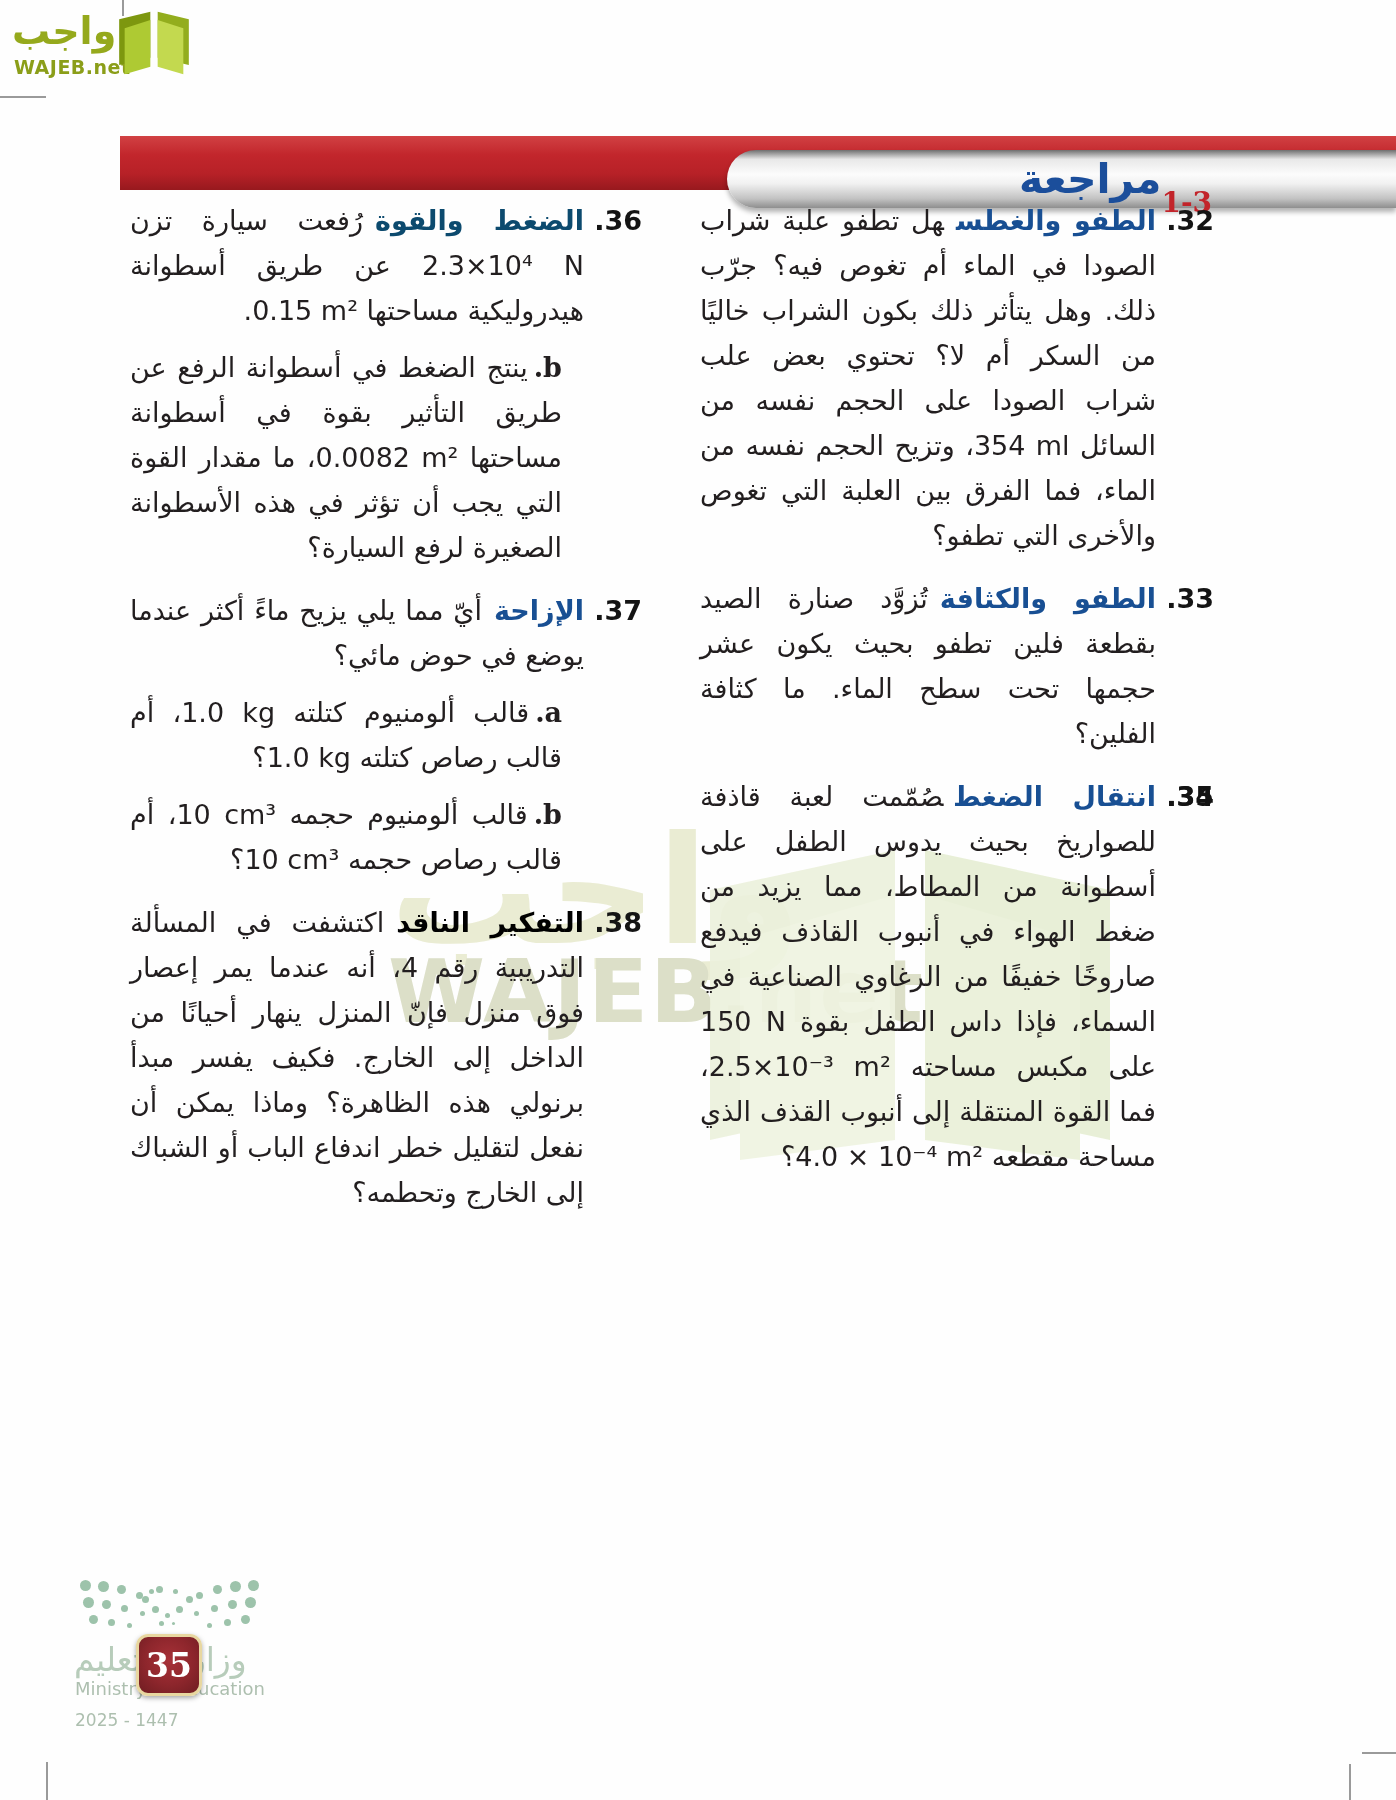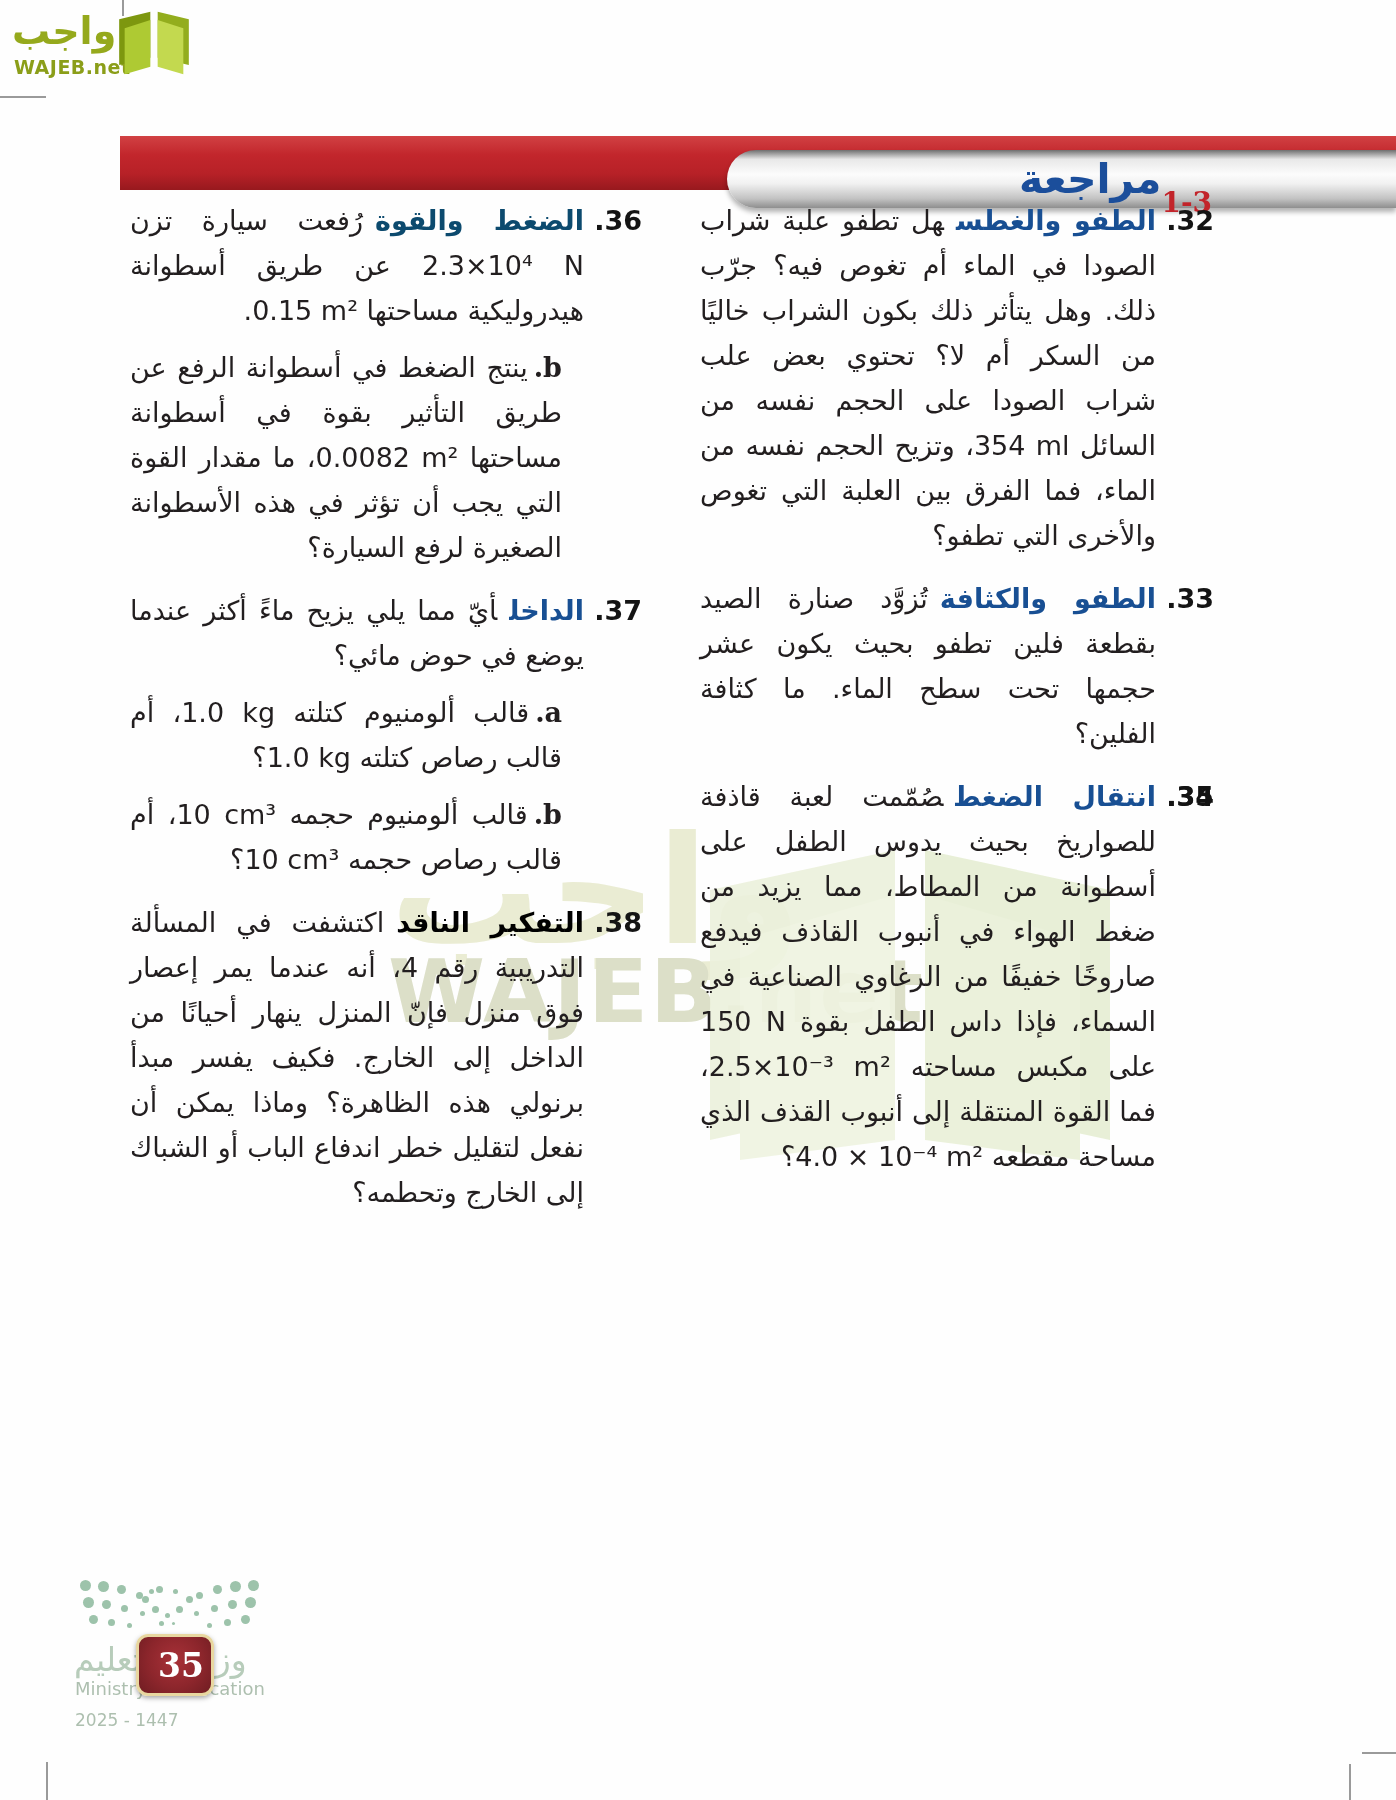--- a/index.html
+++ b/index.html
@@ -77,21 +77,21 @@
       20px 20px 0 0 #9dc3ab, 30px 10px 0 0 #9dc3ab, -8px 2px 0 -1px #9dc3ab, 16px 2px 0 -1px #9dc3ab,
       2px 34px 0 -1px #9dc3ab, 14px 34px 0 -2px #9dc3ab;}
   .moe-ar{position:absolute;left:14px;top:70px;font-size:33px;color:#b7ccba;white-space:nowrap;}
   .moe-en{position:absolute;left:15px;top:108px;font-size:18px;color:#adbfaf;white-space:nowrap;}
   .moe-years{position:absolute;left:15px;top:140px;font-size:17px;color:#adbfaf;}
   .page-badge{
     position:absolute;left:76px;top:64px;width:60px;height:56px;
     border-radius:12px;border:3px solid #e8d7a0;
     background:radial-gradient(circle at 50% 42%, #a83138 0%, #8d262c 55%, #6f1d22 100%);
     box-shadow:0 2px 5px rgba(0,0,0,.35);
-    display:flex;align-items:center;justify-content:center;padding-left:12px;
+    display:flex;align-items:center;justify-content:center;
   }
   .page-badge span{color:#ffffff;font-size:33px;font-weight:bold;font-family:"DejaVu Serif",serif;}
 </style>
 </head>
 <body>
 
 <div class="page">
 
   <div class="crop v" style="left:122px;top:0;height:16px;"></div>
   <div class="crop h" style="left:0;top:96px;width:46px;"></div>
@@ -160,21 +160,21 @@
   <section class="col col-left">
 
     <article class="q">
       <span class="q-num">36.</span>
       <p class="q-body"><b class="q-label" style="color:#0c4a6e">الضغط والقوة</b><span>رُفعت سيارة تزن ⁦2.3×10⁴ N⁩ عن طريق أسطوانة هيدروليكية مساحتها ⁦0.15 m²⁩.</span></p>
       <p class="sub"><b class="sub-marker">b.</b><span class="sub-text">ينتج الضغط في أسطوانة الرفع عن طريق التأثير بقوة في أسطوانة مساحتها ⁦0.0082 m²⁩، ما مقدار القوة التي يجب أن تؤثر في هذه الأسطوانة الصغيرة لرفع السيارة؟</span></p>
     </article>
 
     <article class="q">
       <span class="q-num">37.</span>
-      <p class="q-body"><b class="q-label" style="color:#184f93">الداخل</b><span>أيّ مما يلي يزيح ماءً أكثر عندما يوضع في حوض مائي؟</span></p>
+      <p class="q-body"><b class="q-label" style="color:#184f93">الإزاحة</b><span>أيّ مما يلي يزيح ماءً أكثر عندما يوضع في حوض مائي؟</span></p>
       <p class="sub"><b class="sub-marker">a.</b><span class="sub-text">قالب ألومنيوم كتلته ⁦1.0 kg⁩، أم قالب رصاص كتلته ⁦1.0 kg⁩؟</span></p>
       <p class="sub"><b class="sub-marker">b.</b><span class="sub-text">قالب ألومنيوم حجمه ⁦10 cm³⁩، أم قالب رصاص حجمه ⁦10 cm³⁩؟</span></p>
     </article>
 
     <article class="q">
       <span class="q-num">38.</span>
       <p class="q-body"><b class="q-label" style="color:#000000">التفكير الناقد</b><span>اكتشفت في المسألة التدريبية رقم 4، أنه عندما يمر إعصار فوق منزل فإنّ المنزل ينهار أحيانًا من الداخل إلى الخارج. فكيف يفسر مبدأ برنولي هذه الظاهرة؟ وماذا يمكن أن نفعل لتقليل خطر اندفاع الباب أو الشباك إلى الخارج وتحطمه؟</span></p>
     </article>
 
   </section>

